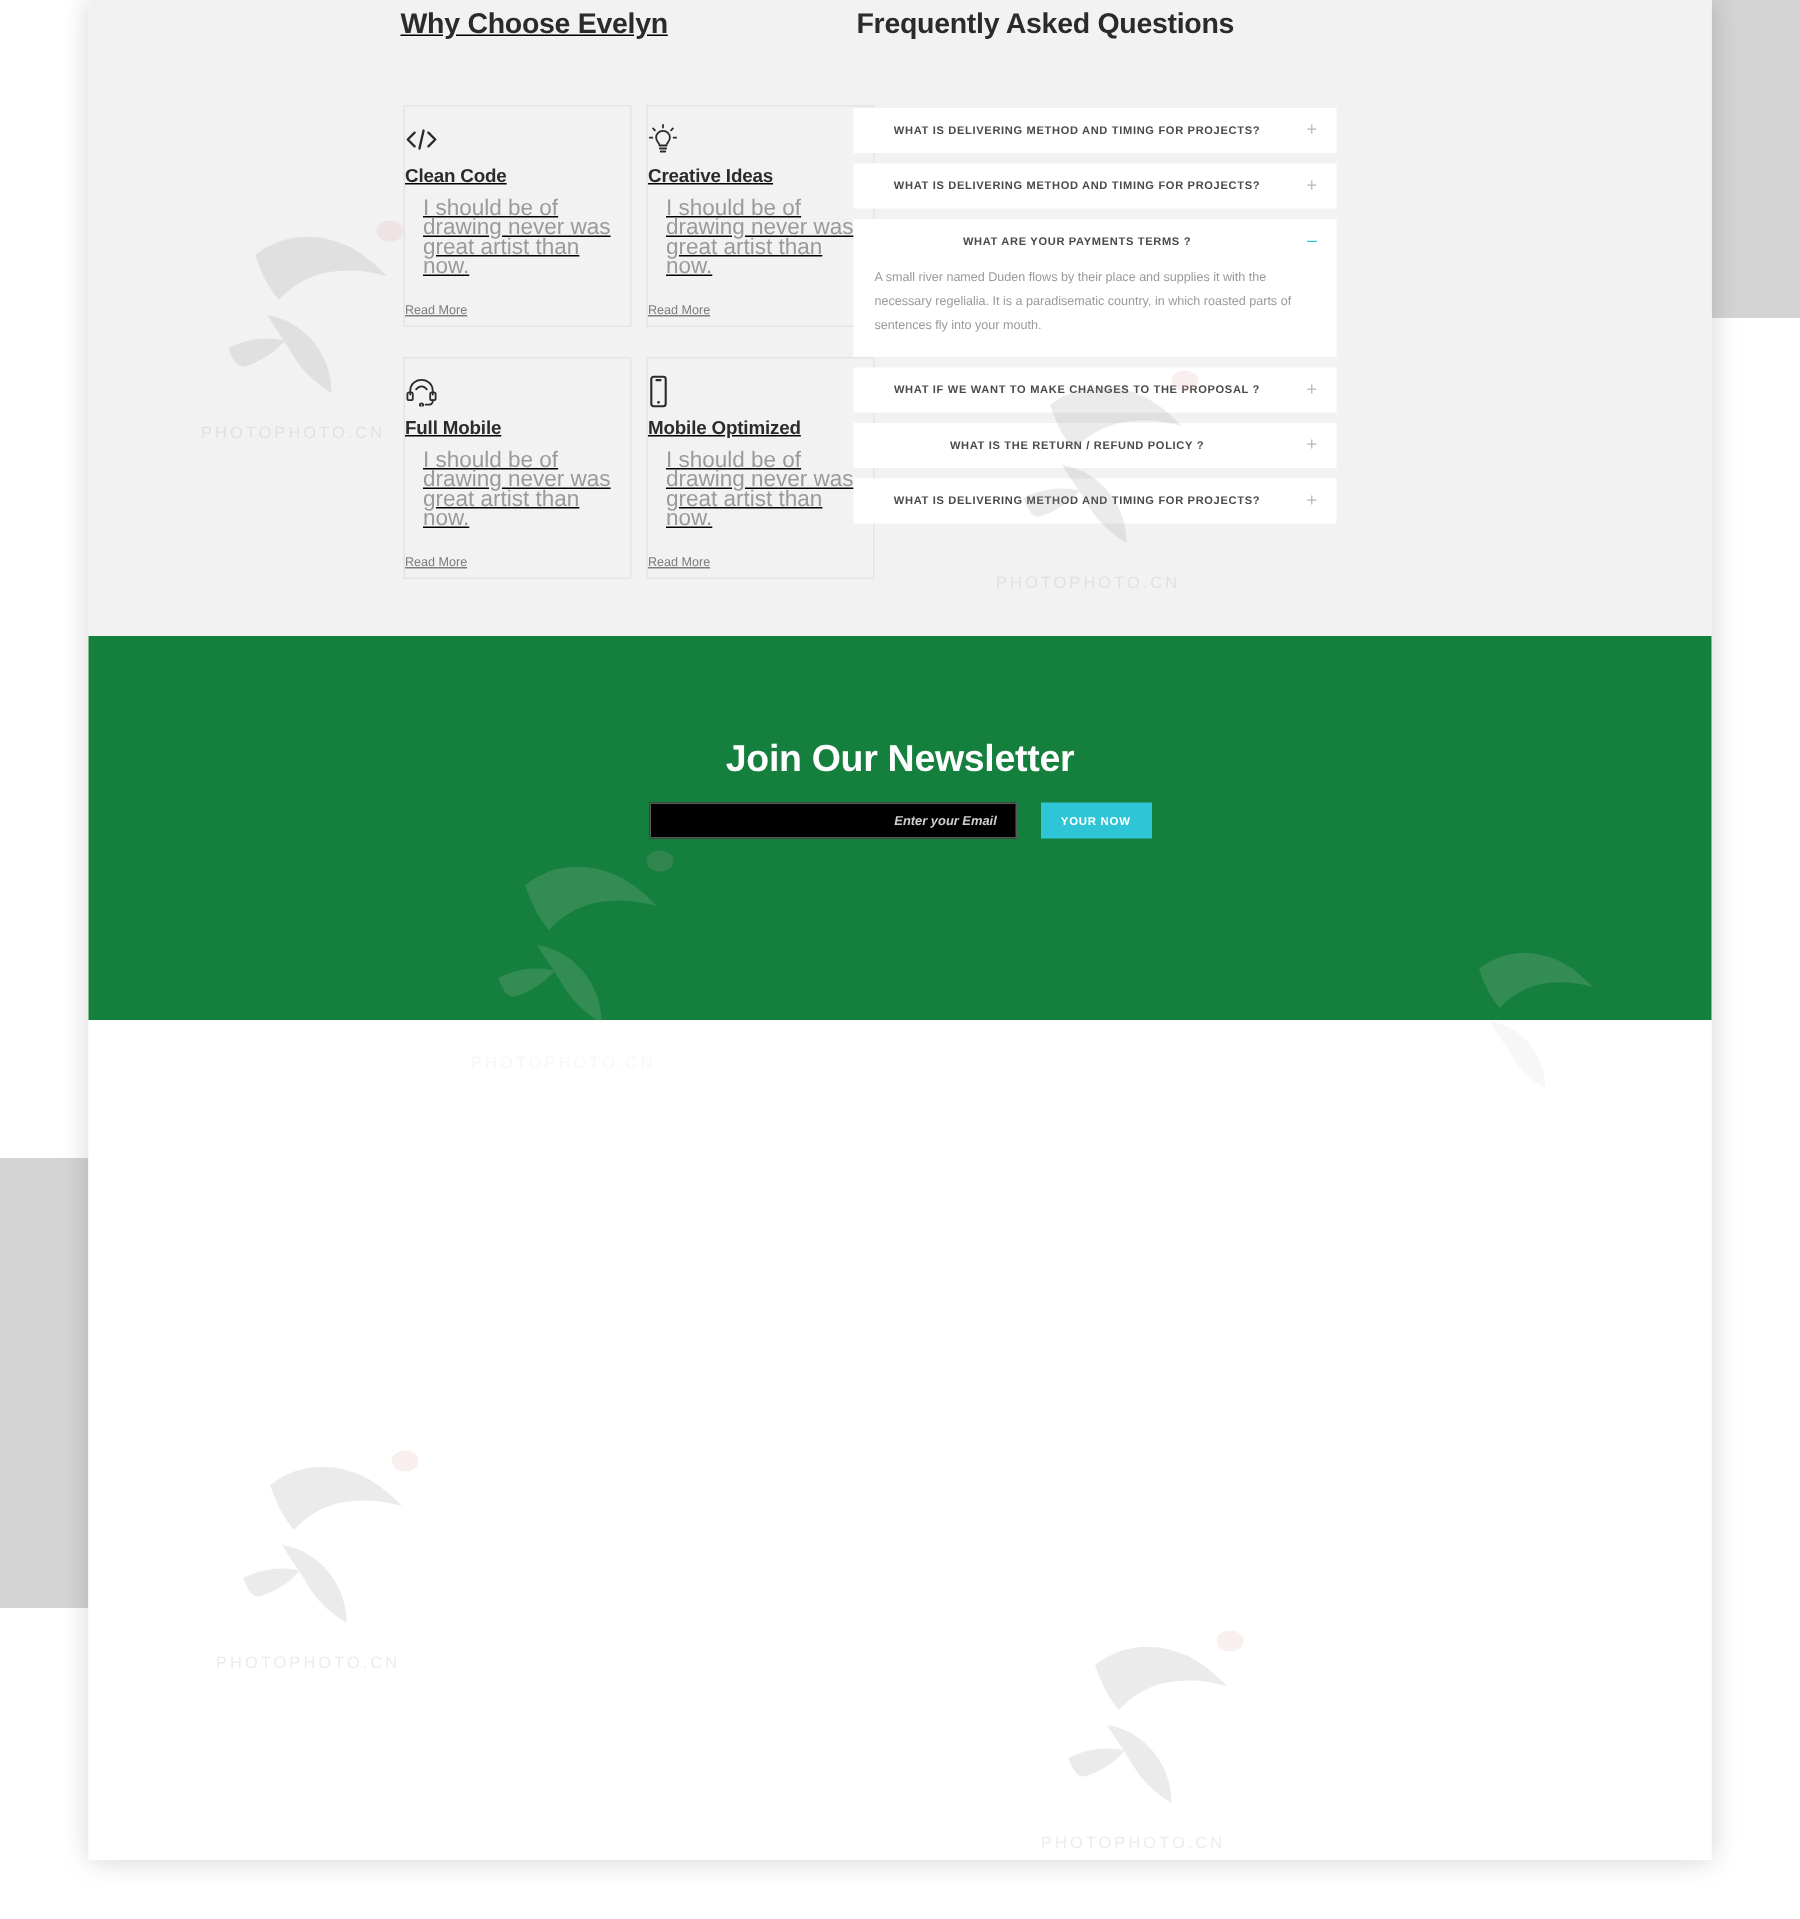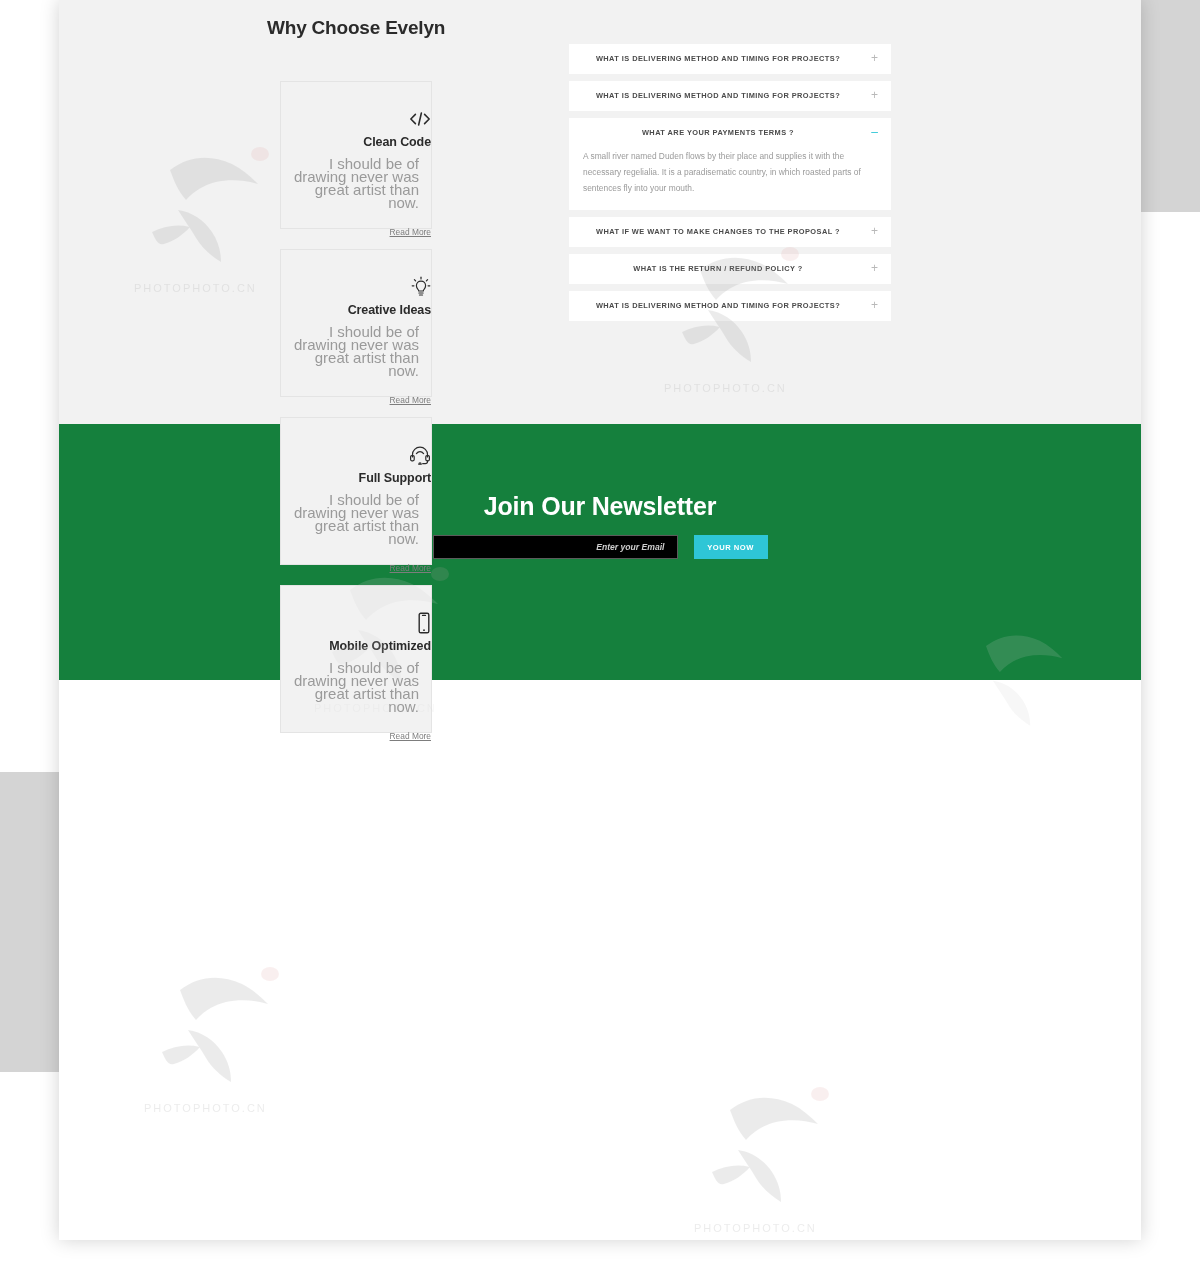--- a/index.html
+++ b/index.html
@@ -39,21 +39,21 @@
     position: relative;
     background: #f2f2f2;
     padding: 0 0 0 0;
     height: 424px;
   }
   .sec-inner {
     position: relative;
     width: 100%;
     height: 100%;
   }
-  .col-left  { position: absolute; left: 152px; top: 11px; width: 390px; }
+  .col-left  { position: absolute; left: 152px; top: 0; width: 390px; text-decoration: underline; }
   .col-right { position: absolute; left: 490px; top: 0; width: 390px; }
 
   .sec-title {
     font-size: 19px;
     font-weight: bold;
     color: #2b2b2b;
     letter-spacing: -0.2px;
     margin: 0;
     padding-top: 6px;
     line-height: 22px;
@@ -67,23 +67,23 @@
     display: flex;
     flex-wrap: wrap;
     width: 326px;
     margin-left: 58px;
   }
   .card {
     width: 152px;
     height: 148px;
     border: 1px solid #e4e4e4;
     background: #f2f2f2;
-    text-align: right;
-    padding-top: 23px;
-    margin: 0 10px 20px 11px;
+    text-align: left;
+    padding-top: 9px;
+    margin: 0 10px 20px 0;
   }
   .card-icon {
     height: 26px;
     line-height: 26px;
     color: #2b2b2b;
     display: block;
     margin-bottom: 4px;
   }
   .card-icon svg { display: inline-block; vertical-align: middle; }
   .card-title {
@@ -264,21 +264,21 @@
               <span class="card-icon">
                 <svg width="22" height="20" viewBox="0 0 22 20" fill="none" stroke="#2b2b2b" stroke-width="1.2" stroke-linecap="round">
                   <path d="M3.5 12V9.5C3.5 5.4 6.8 2.2 11 2.2S18.5 5.4 18.5 9.5V12"></path>
                   <rect x="1.6" y="10.6" width="3.6" height="5.2" rx="1.2"></rect>
                   <rect x="16.8" y="10.6" width="3.6" height="5.2" rx="1.2"></rect>
                   <path d="M18.5 15.8v.7c0 1.2-1 2.2-2.2 2.2h-2.6"></path>
                   <circle cx="11" cy="19" r="1.1"></circle>
                   <path d="M7.4 8.6c1-1.3 2.1-2 3.6-2s2.6.7 3.6 2"></path>
                 </svg>
               </span>
-              <p class="card-title">Full Support</p>
+              <p class="card-title">Full Mobile</p>
               <p class="card-desc">I should be of drawing  never was great artist than now.</p>
               <span class="card-link">Read More</span>
             </div>
 
             <div class="card">
               <span class="card-icon">
                 <svg width="14" height="22" viewBox="0 0 14 22" fill="none" stroke="#2b2b2b" stroke-width="1.4" stroke-linecap="round">
                   <rect x="2.2" y="1.2" width="9.6" height="19.6" rx="1.6"></rect>
                   <line x1="5.6" y1="3.4" x2="8.4" y2="3.4"></line>
                   <circle cx="7" cy="18.2" r="0.9" fill="#2b2b2b" stroke="none"></circle>
@@ -286,20 +286,21 @@
               </span>
               <p class="card-title">Mobile Optimized</p>
               <p class="card-desc">I should be of drawing  never was great artist than now.</p>
               <span class="card-link">Read More</span>
             </div>
 
           </div>
         </div>
 
         <div class="col-right">
+          <h2 class="sec-title">Frequently Asked Questions</h2>
 
           <div class="faq-list">
 
             <div class="faq-item">
               <div class="faq-q">WHAT IS DELIVERING METHOD AND TIMING FOR PROJECTS?</div>
               <span class="faq-toggle">+</span>
             </div>
 
             <div class="faq-item">
               <div class="faq-q">WHAT IS DELIVERING METHOD AND TIMING FOR PROJECTS?</div>

